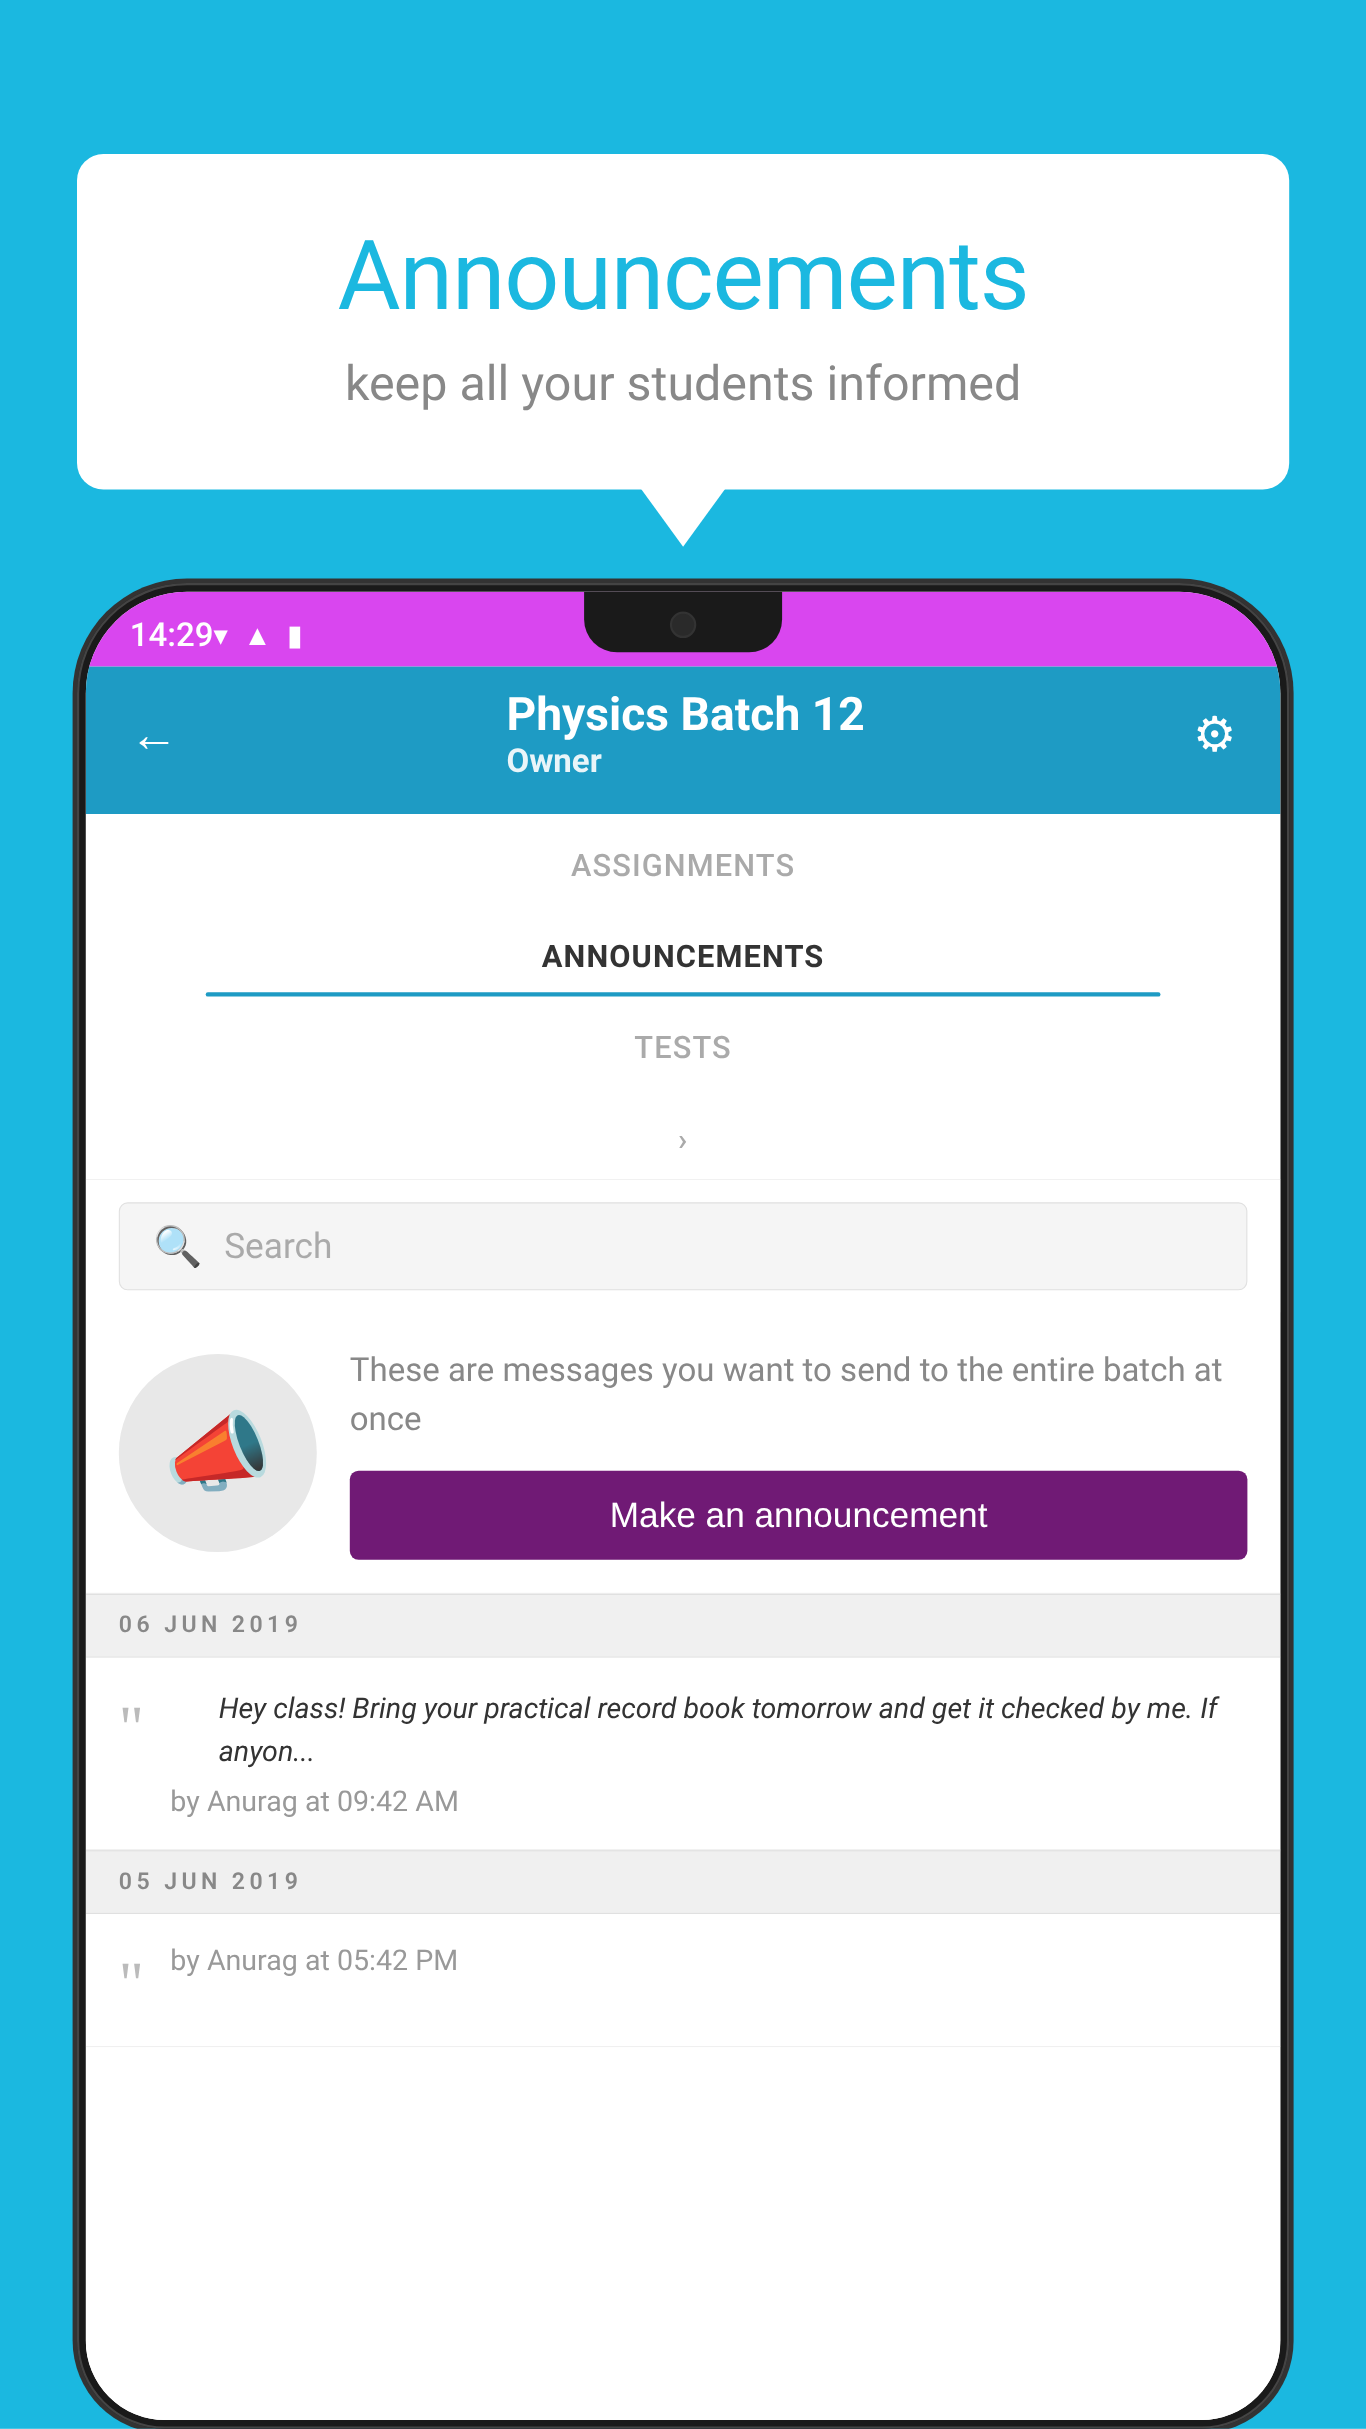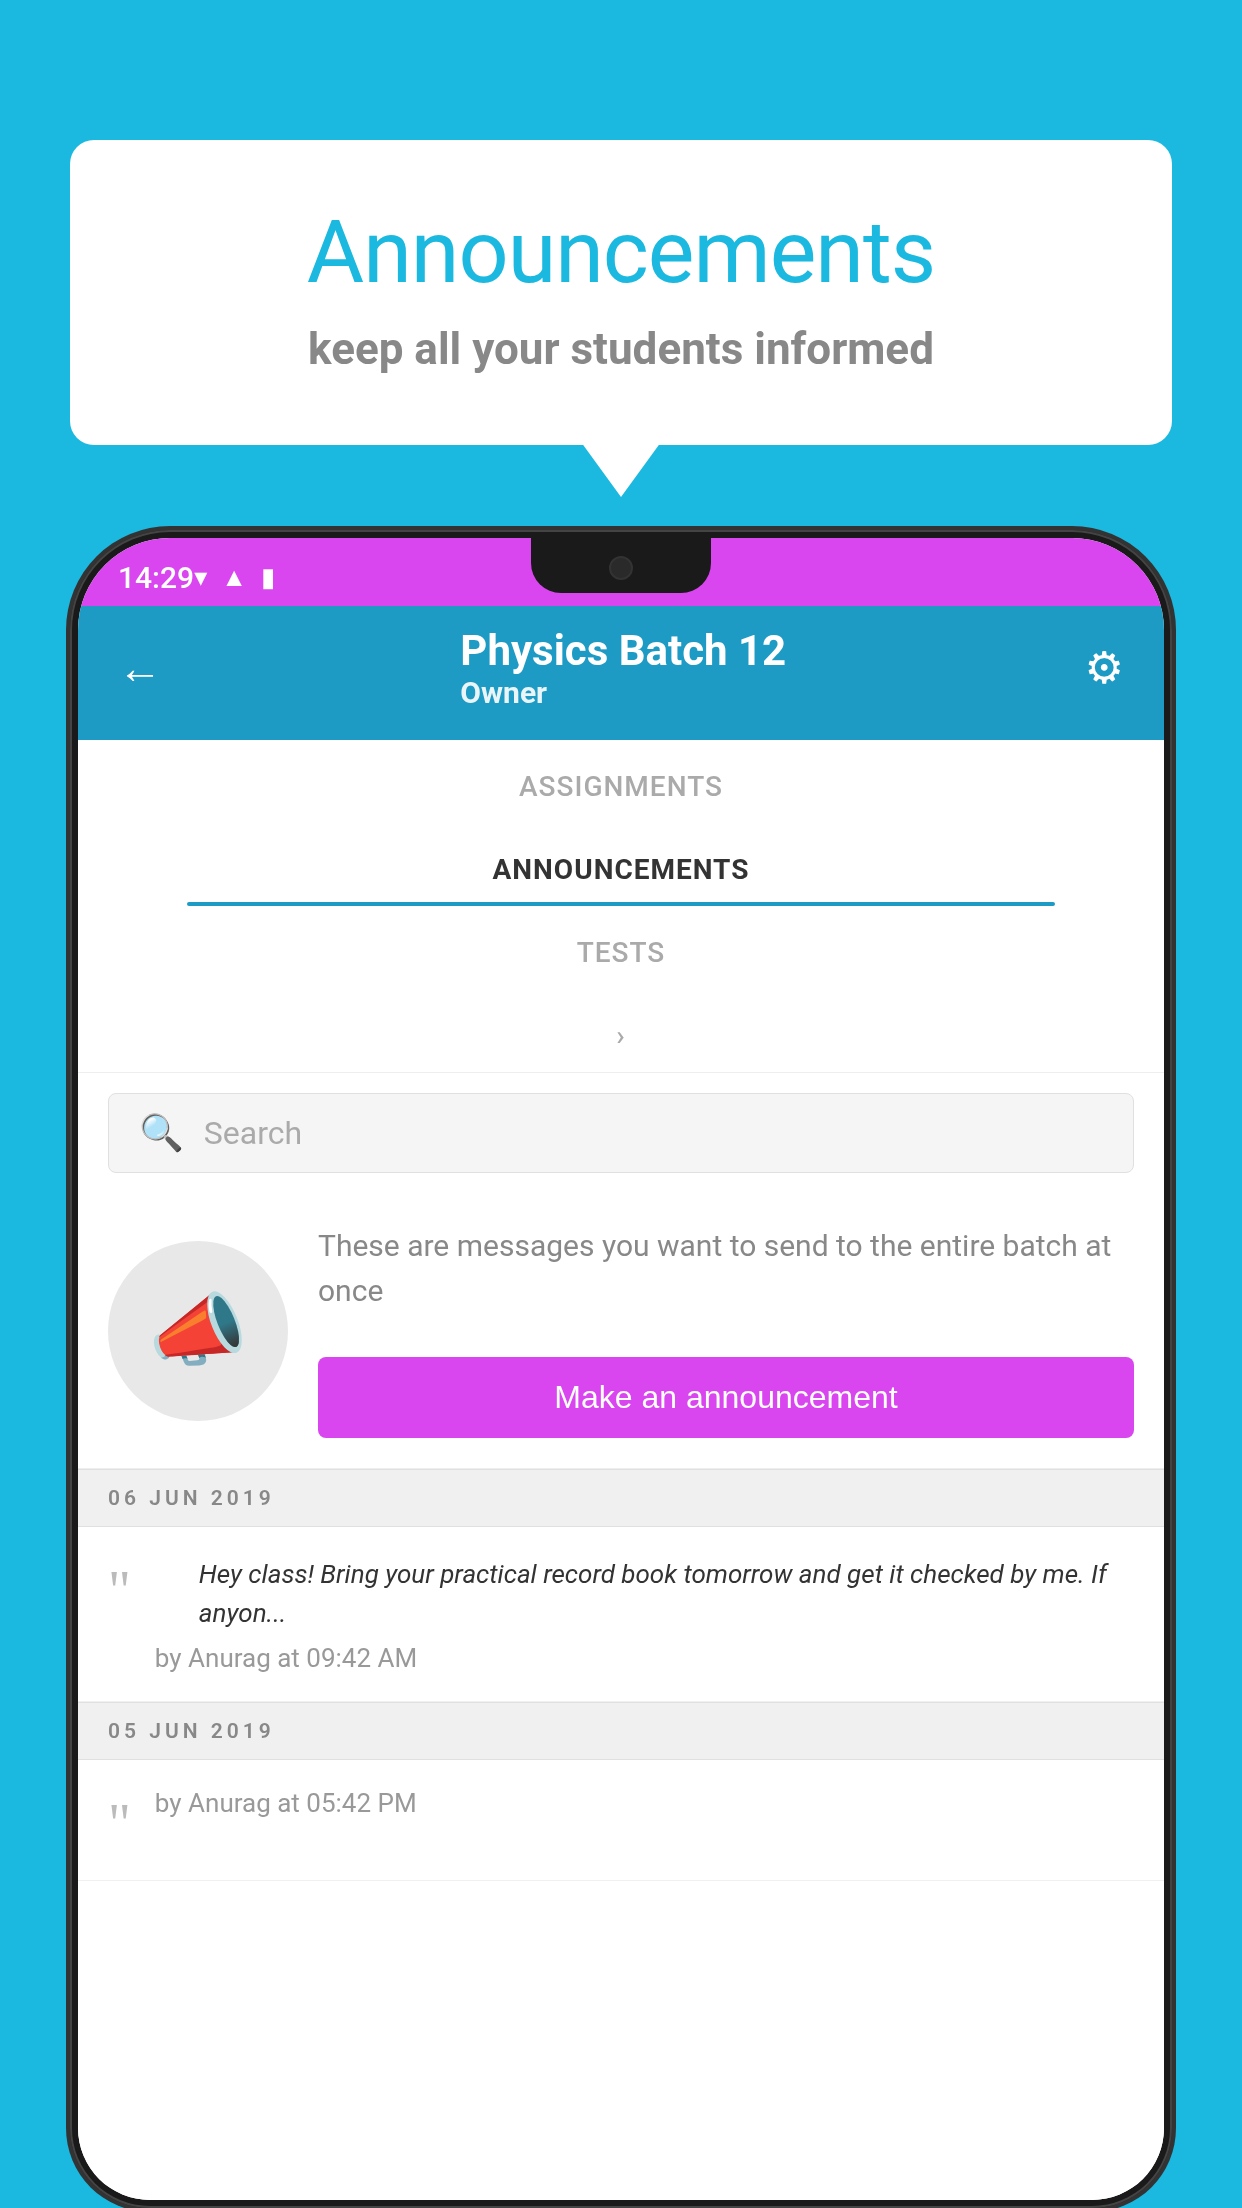--- a/index.html
+++ b/index.html
@@ -41,21 +41,21 @@
     .bubble-title {
       font-size: 88px;
       color: #1bb8e0;
       font-weight: 400;
       margin-bottom: 20px;
       letter-spacing: -1px;
     }
     .bubble-subtitle {
       font-size: 44px;
       color: #888;
-      font-weight: 700;
+      font-weight: 400;
     }
 
     
     .phone-frame {
       position: absolute;
       top: 530px;
       left: 70px;
       right: 70px;
       bottom: 0px;
       background: #1a1a1a;
@@ -231,30 +231,29 @@
     .announcement-right {
       flex: 1;
     }
     .announcement-desc {
       font-size: 30px;
       color: #888;
       line-height: 1.5;
       margin-bottom: 24px;
     }
     .make-announcement-btn {
-      background: #d946ef;
+      background: #701a75;
       color: white;
       border: none;
       border-radius: 8px;
       padding: 22px 36px;
       font-size: 32px;
       font-weight: 500;
       cursor: pointer;
       width: 100%;
-      margin-top: 20px;
     }
 
     
     .date-separator {
       background: #f0f0f0;
       padding: 16px 30px;
       font-size: 21px;
       font-weight: 600;
       color: #888;
       letter-spacing: 4px;

